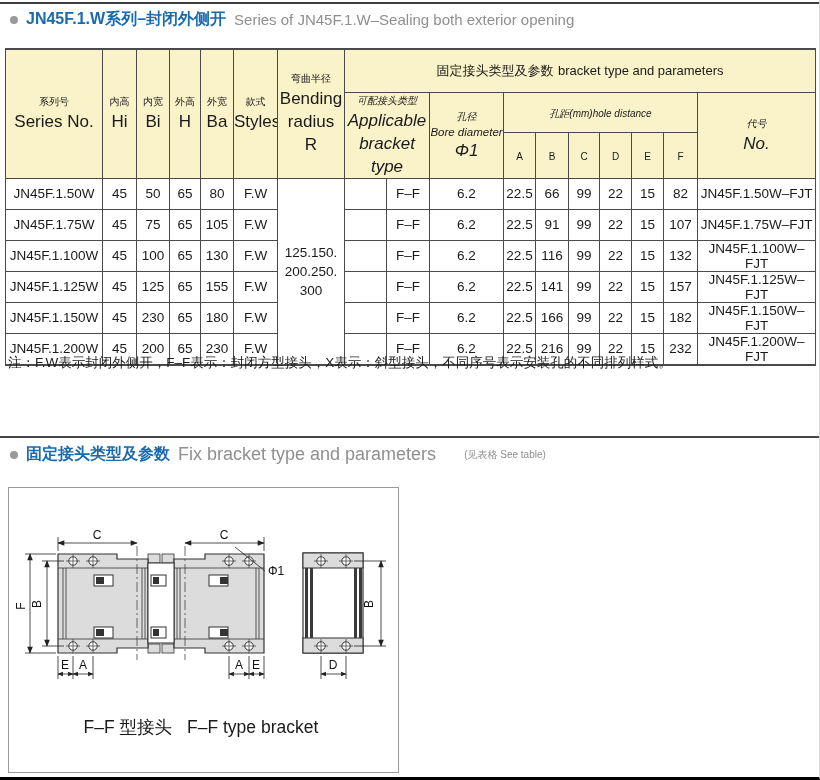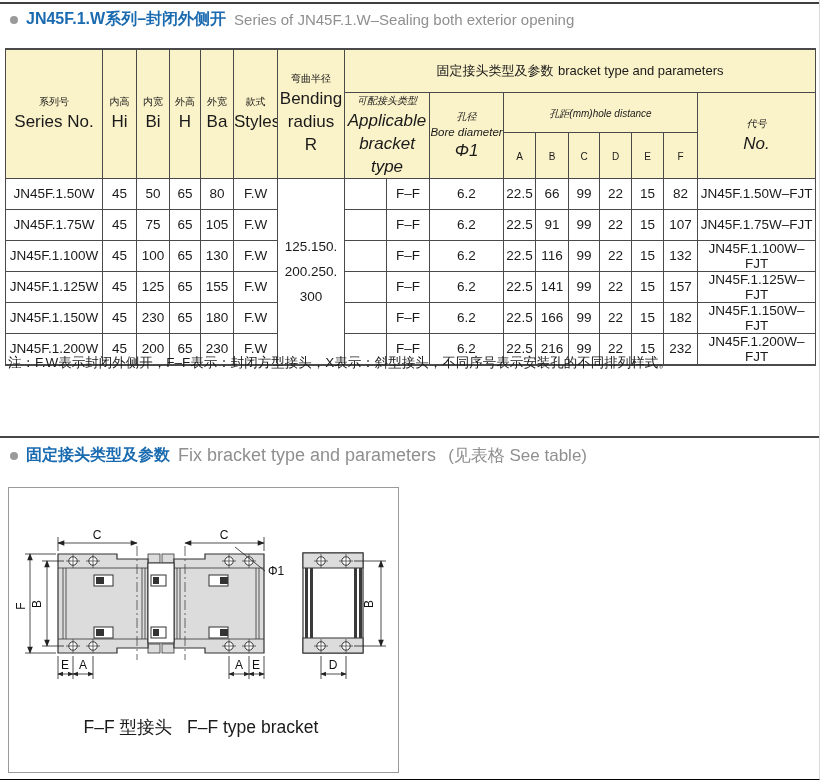--- a/index.html
+++ b/index.html
@@ -1,40 +1,40 @@
 <!DOCTYPE html>
 <html><head>
 <meta charset="utf-8">
 <style>
   html,body{margin:0;padding:0;background:#fff;}
   .page{position:relative;width:820px;height:780px;background:#fff;overflow:hidden;
         font-family:"Liberation Sans","DejaVu Sans",sans-serif;color:#1a1a1a;
-        border-right:1px solid #d9d9d9;border-bottom:1px solid #000000;box-sizing:border-box;}
+        border-right:1px solid #d9d9d9;border-bottom:3px solid #000000;box-sizing:border-box;}
   .toprule{position:absolute;left:0;top:2px;width:820px;height:2px;background:#3f3f3f;}
   .sec-title{position:absolute;left:10px;display:flex;align-items:center;gap:8px;white-space:nowrap;}
   .bullet{width:8px;height:8px;border-radius:50%;background:#9a9a9a;flex:0 0 auto;}
   .t-zh{font-size:16px;font-weight:bold;color:#1a6ab0;}
   .t-en{font-size:15px;color:#8f8f8f;text-align:right;}
-  .t-hint{font-size:17px;color:#8f8f8f;margin-left:4px;}
+  .t-hint{font-size:10px;color:#8f8f8f;margin-left:20px;}
 
   table.t{position:absolute;left:5px;top:48px;width:810px;border-collapse:collapse;table-layout:fixed;
           border-top:2px solid #4a4a4a;border-bottom:2.5px solid #4a4a4a;}
   table.t th,table.t td{border:1px solid #4a4a4a;padding:0;vertical-align:middle;text-align:center;overflow:hidden;}
   table.t th{background:#faf2c8;font-weight:normal;}
   table.t td{background:#fff;font-size:13.5px;}
   tr.h1{height:43px;} tr.h2{height:30px;font-style:italic;} tr.h3{height:34px;}
   tbody tr.data{height:31px;}
   .zh{font-size:10px;line-height:16px;}
   .en{font-size:17px;line-height:23px;}
   .en-sm{font-size:11.5px;line-height:14px;}
   .pre{white-space:pre-line;}
   .grp{font-size:13px;}
   td.ltext{text-align:left;padding-left:8px;}
   td.code{text-align:left;padding-left:6px;font-size:13px;}
-  td.bend{white-space:pre-line;font-size:13.5px;line-height:25px;}
+  td.bend{white-space:pre-line;font-size:13.5px;line-height:19px;}
 
   .notes{position:absolute;left:8px;top:352px;width:806px;font-size:13.5px;line-height:22.5px;color:#1b1b1b;}
   .divider{position:absolute;left:0;top:436px;width:820px;height:2px;background:#474747;}
   .diagram-box{position:absolute;left:8px;top:487px;width:389px;height:284px;border:1px solid #9a9a9a;box-sizing:content-box;background:#fff;}
   svg text{font-family:"Liberation Sans","DejaVu Sans",sans-serif;}
 </style>
 </head>
 <body>
 
 <div class="page">

